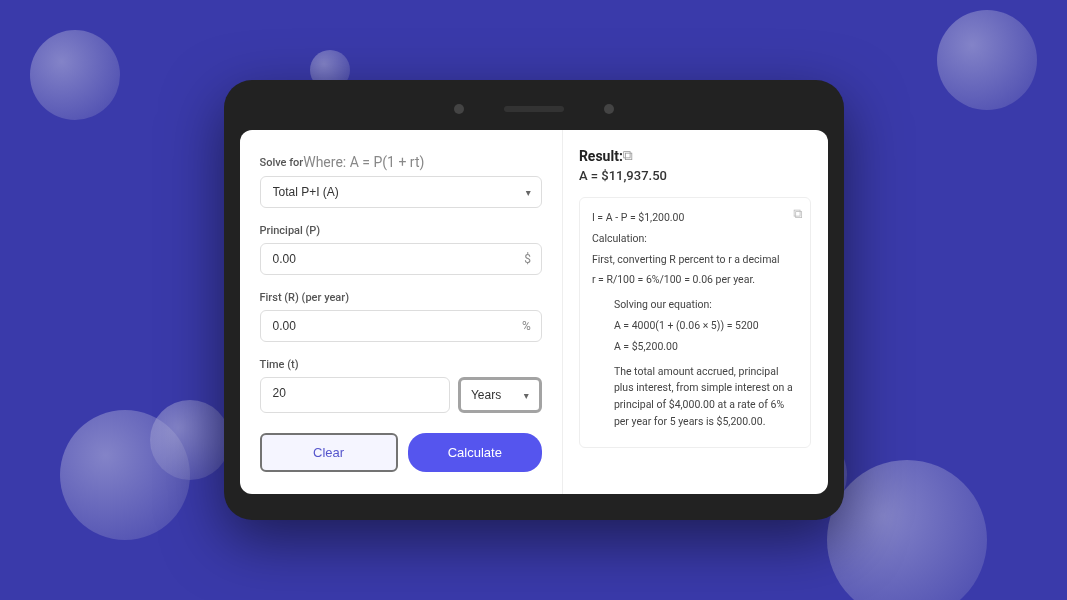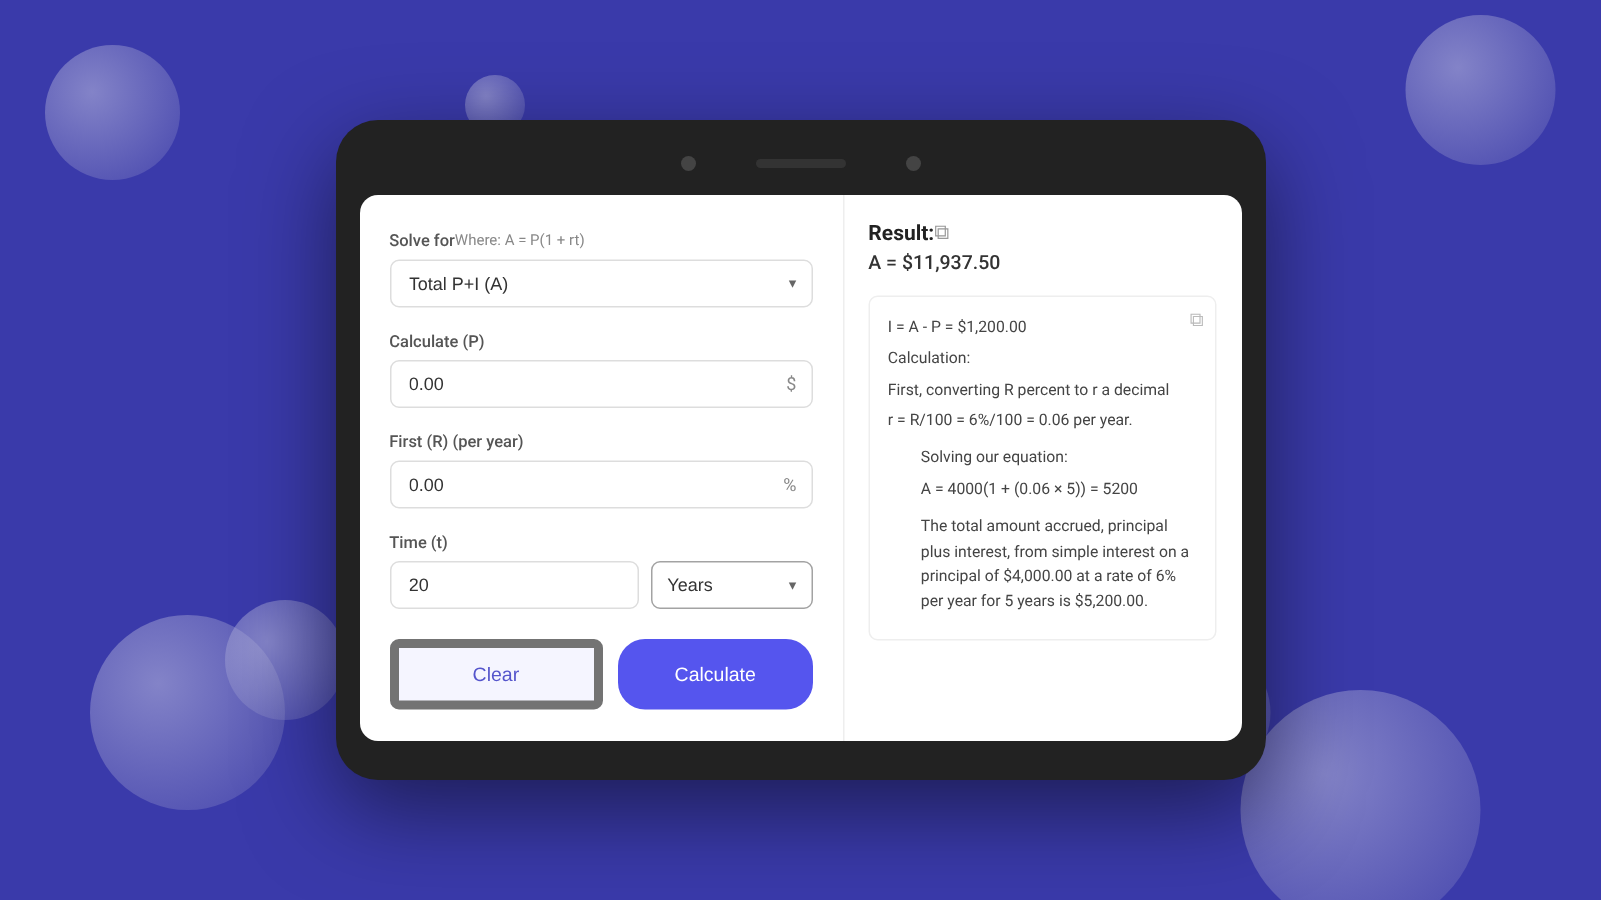--- a/index.html
+++ b/index.html
@@ -104,21 +104,21 @@
       margin-bottom: 6px;
     }
 
     .solve-for-label {
       font-size: 11px;
       color: #555;
       font-weight: 500;
     }
 
     .solve-for-formula {
-      font-size: 10px;
+      font-size: 14px;
       color: #888;
     }
 
     .select-wrapper {
       position: relative;
       border: 1px solid #ddd;
       border-radius: 6px;
       background: #fff;
     }
 
@@ -184,22 +184,22 @@
       width: 100%;
       padding: 8px 12px;
       font-size: 12px;
       border: none;
       background: transparent;
       outline: none;
       color: #333;
     }
 
     .time-select-wrapper {
-      width: 108px;
-      border: 1px solid #a3a3a3;
+      width: 84px;
+      border: 3px solid #a3a3a3;
       border-radius: 6px;
       position: relative;
     }
 
     .time-select-wrapper select {
       width: 100%;
       padding: 8px 24px 8px 10px;
       font-size: 12px;
       border: none;
       background: transparent;
@@ -211,21 +211,21 @@
 
     .btn-row {
       display: flex;
       gap: 10px;
       margin-top: 20px;
     }
 
     .btn-clear {
       flex: 1;
       padding: 10px;
-      border: 6px solid #737373;
+      border: 2px solid #737373;
       border-radius: 6px;
       background: #f5f5ff;
       color: #5555cc;
       font-size: 13px;
       font-weight: 500;
       cursor: pointer;
     }
 
     .btn-calculate {
       flex: 1;
@@ -336,21 +336,21 @@
             <option>Total P+I (A)</option>
             <option>Principal (P)</option>
             <option>Rate (R)</option>
             <option>Time (t)</option>
           </select>
           <span class="select-chevron">▾</span>
         </div>
       </div>
 
       <div class="field-group">
-        <div class="field-label">Calculate (P)</div>
+        <div class="field-label">Principal (P)</div>
         <div class="input-wrapper">
           <input type="text" value="0.00" style="">
           <span class="input-suffix">$</span>
         </div>
       </div>
 
       <div class="field-group">
         <div class="field-label">First (R) (per year)</div>
         <div class="input-wrapper">
           <input type="text" value="0.00" style="">
@@ -394,20 +394,21 @@
       <div class="result-detail-box">
         <span class="result-detail-copy">⧉</span>
         <div class="result-detail-text">
           <p>I = A - P = $1,200.00</p>
           <p>Calculation:</p>
           <p>First, converting R percent to r a decimal</p>
           <p>r = R/100 = 6%/100 = 0.06 per year.</p>
           <div class="section">
             <p>Solving our equation:</p>
             <p>A = 4000(1 + (0.06 × 5)) = 5200</p>
+            <p>A = $5,200.00</p>
           </div>
           <div class="section">
             <p>The total amount accrued, principal plus interest, from simple interest on a principal of $4,000.00 at a rate of 6% per year for 5 years is $5,200.00.</p>
           </div>
         </div>
       </div>
 
     </div>
 
   </div>

